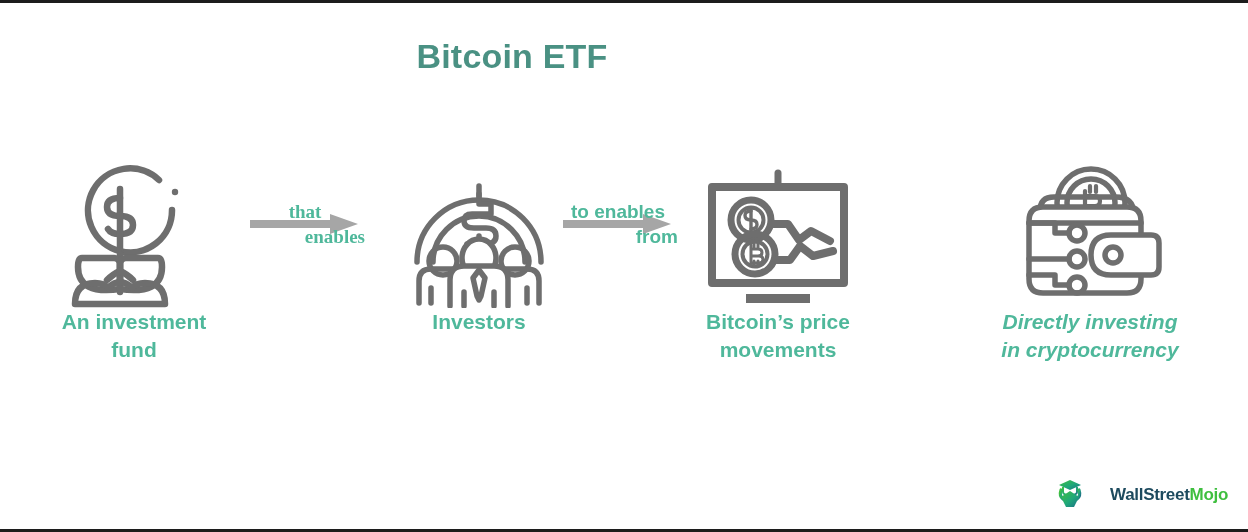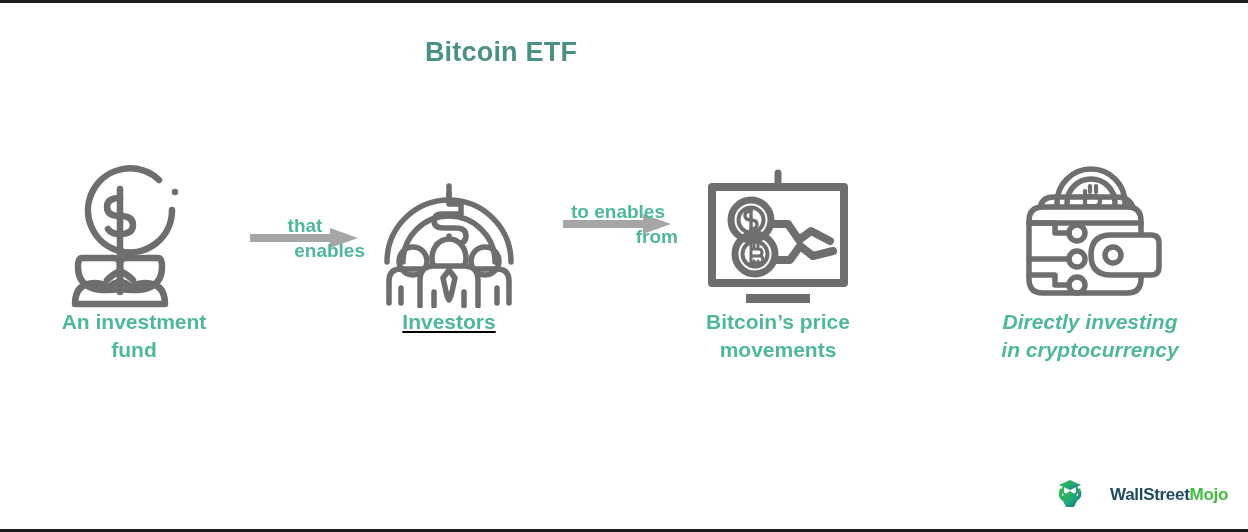--- a/index.html
+++ b/index.html
@@ -18,24 +18,24 @@
     overflow: hidden;
     border-top: 3px solid #1c1c1c;
     border-bottom: 3px solid #1c1c1c;
     box-sizing: border-box;
   }
 
   
   .title {
     position: absolute;
     top: 34px;
-    left: 0;
+    left: 11px;
     width: 1002px;
     text-align: center;
-    font-size: 27px;
+    font-size: 34px;
     font-weight: bold;
     color: #4a9183;
     letter-spacing: 0.2px;
   }
 
   
   .flow {
     position: absolute;
     top: 155px;
     left: 0;
@@ -55,21 +55,21 @@
   }
   .node .caption {
     font-size: 21px;
     font-weight: bold;
     color: #4fb89b;
     line-height: 1.32;
   }
 
   
   #node-fund      { left: 34px;   width: 200px; }
-  #node-investors { left: 354px;  width: 190px; text-decoration: underline; }
+  #node-investors { left: 384px;  width: 190px; }
   #node-price     { left: 678px;  width: 200px; top: 10px; }
   #node-wallet    { left: 985px;  width: 210px; font-style: italic; }
 
   #node-price .icon-box { height: 140px; }
 
   
   .connector {
     position: absolute;
     width: 120px;
     text-align: center;
@@ -84,21 +84,21 @@
     pointer-events: none;
   }
   .connector .ctext.above { margin-bottom: -9px; }
   .connector .ctext.below { margin-top: -9px; text-align: right; }
   .connector .arrow {
     position: relative;
     height: 22px;
     z-index: 1;
   }
 
-  #conn-1 { left: 245px; top: 57px; }
+  #conn-1 { left: 245px; top: 43px; font-family: Liberation Serif, serif; }
   #conn-2 { left: 558px; top: 43px; }
   #conn-3 { left: 858px; top: 40px; }
 
   
   .logo {
     position: absolute;
     right: 20px;
     bottom: 16px;
     display: flex;
     align-items: center;

